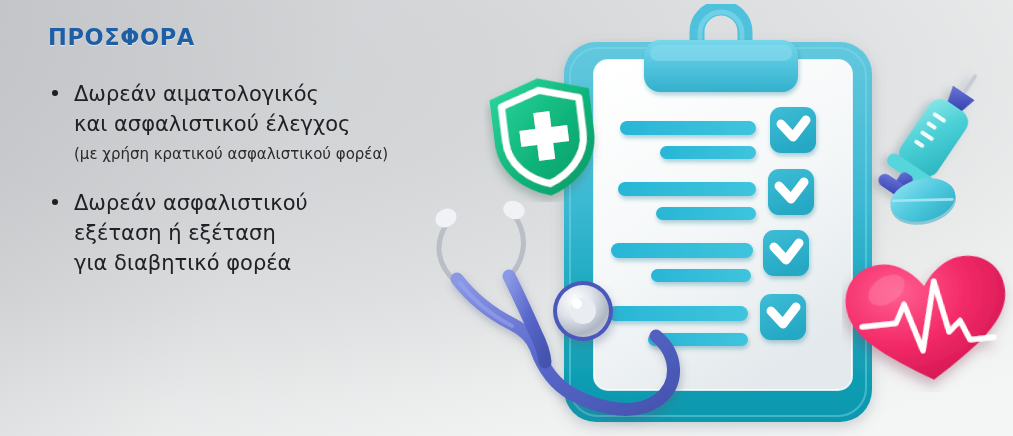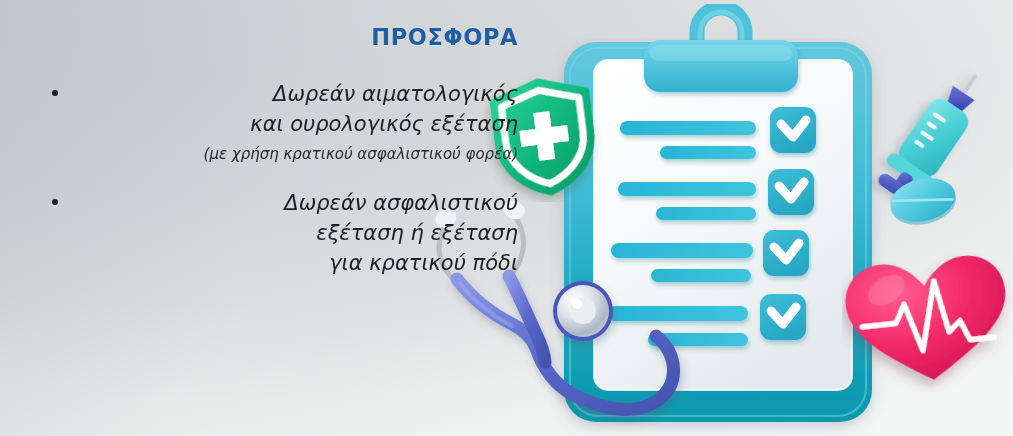--- a/index.html
+++ b/index.html
@@ -5,37 +5,36 @@
   html,body{margin:0;padding:0;}
   body{
     width:1013px;height:436px;overflow:hidden;
     font-family:"DejaVu Sans","Liberation Sans",sans-serif;
   }
   #banner{
     position:relative;width:1013px;height:436px;overflow:hidden;
     background:
       radial-gradient(120% 95% at 18% 18%, #d2d4d6 0%, #d6d8da 28%, #dfe1e2 55%, #eceded 78%, #f4f5f5 100%),
       linear-gradient(180deg,#d3d5d7 0%,#dcdee0 45%,#eff0f0 80%,#f6f7f7 100%);
-    text-align: right;
   }
   #banner:before{
     content:"";position:absolute;inset:0;
     background:linear-gradient(115deg,rgba(160,163,167,.34) 0%,rgba(190,193,196,.10) 30%,rgba(255,255,255,0) 58%);
     pointer-events:none;
   }
 
   
   .textcol{position:absolute;left:48px;top:24px;width:470px;z-index:40;}
   .title{
     color:#1d5ea7;font-weight:bold;font-size:22.5px;line-height:27px;
     letter-spacing:.6px;margin:0;white-space:nowrap;
     text-shadow:0 1px 0 rgba(255,255,255,.55);
   }
   .title .l2{letter-spacing:.3px;}
-  ul.bullets{list-style:none;margin:28px 0 0 0;padding:0;font-style:italic;}
+  ul.bullets{list-style:none;margin:28px 0 0 0;padding:0;}
   ul.bullets>li{position:relative;padding-left:26px;margin-bottom:22px;}
   ul.bullets>li:before{
     content:"";position:absolute;left:4px;top:11px;width:6px;height:6px;
     border-radius:50%;background:#1e1f21;
   }
   .bline{color:#202124;font-size:21px;line-height:30px;white-space:nowrap;}
   .bnote{color:#2a2b2d;font-size:15px;line-height:24px;white-space:nowrap;margin-top:3px;}
 
   
   .art{position:absolute;inset:0;z-index:10;}
@@ -272,24 +271,24 @@
   </div>
 
   <div class="textcol">
     <div class="title">
       <div>ΠΡΟΣΦΟΡΑ</div>
     </div>
 
     <ul class="bullets">
       <li>
         <div class="bline">Δωρεάν αιματολογικός</div>
-        <div class="bline">και ουρολογικός εξέταση</div>
+        <div class="bline">και ασφαλιστικού έλεγχος</div>
         <div class="bnote">(με χρήση κρατικού ασφαλιστικού φορέα)</div>
       </li>
       <li>
         <div class="bline">Δωρεάν ασφαλιστικού</div>
         <div class="bline">εξέταση ή εξέταση</div>
-        <div class="bline">για κρατικού πόδι</div>
+        <div class="bline">για διαβητικό φορέα</div>
       </li>
     </ul>
   </div>
 
 </div>
 
 </body></html>

